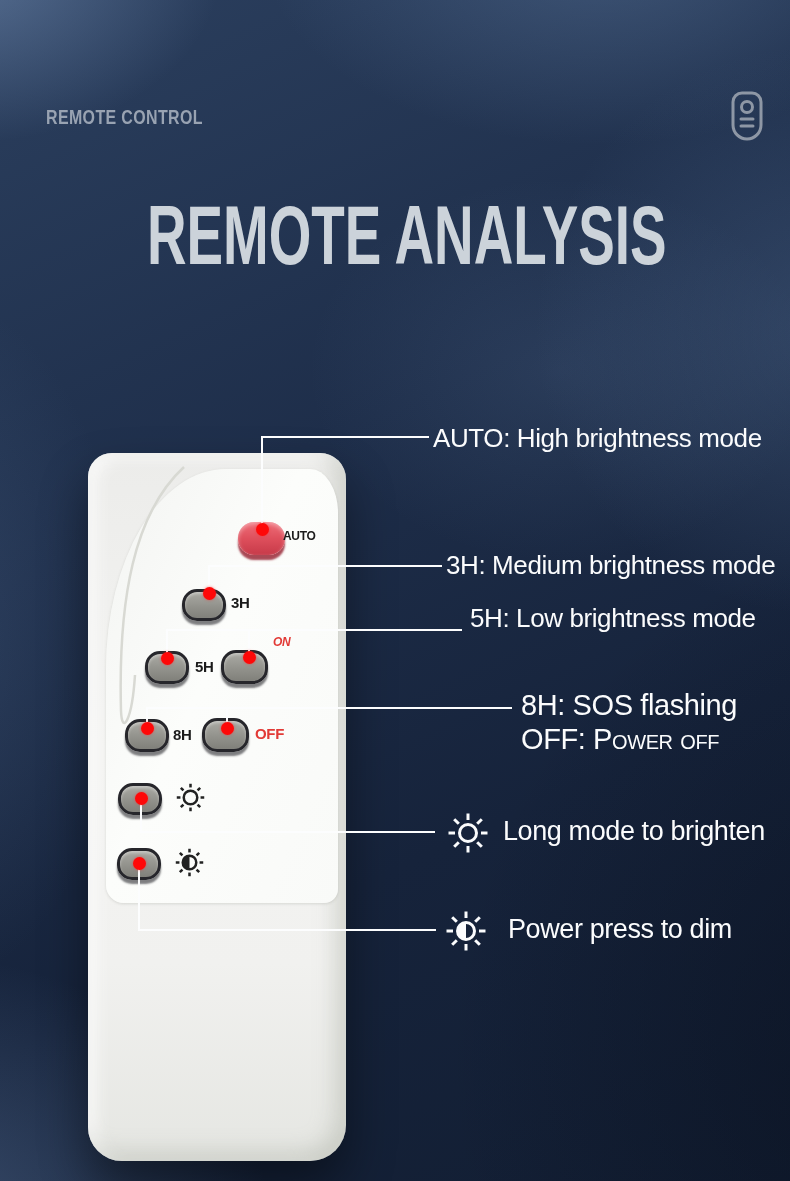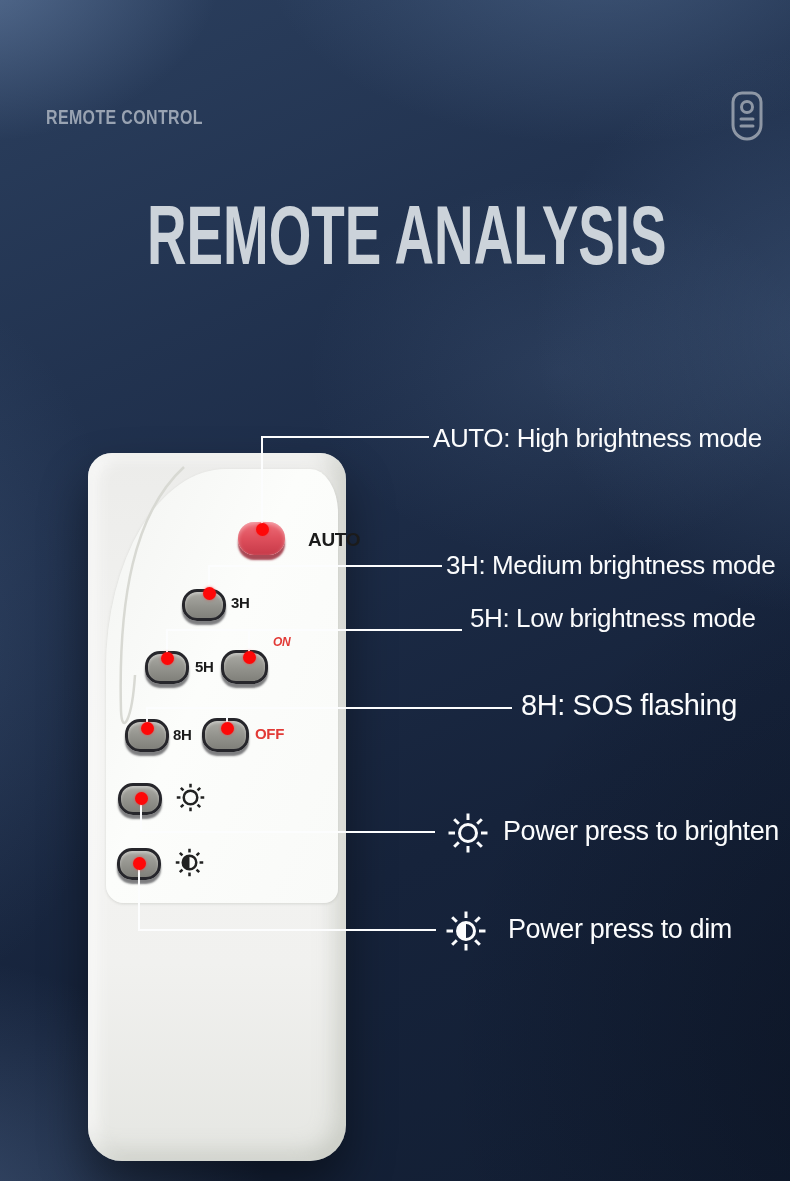--- a/index.html
+++ b/index.html
@@ -95,21 +95,21 @@
 
   <div class="btn btn-red" style="left:238px;top:522px;width:47px;height:33px;"></div>
   <div class="btn btn-gray" style="left:182px;top:589px;width:44px;height:32px;"></div>
   <div class="btn btn-gray" style="left:145px;top:651px;width:44px;height:33px;"></div>
   <div class="btn btn-gray" style="left:221px;top:650px;width:47px;height:34px;"></div>
   <div class="btn btn-gray" style="left:125px;top:719px;width:44px;height:33px;"></div>
   <div class="btn btn-gray" style="left:202px;top:718px;width:47px;height:34px;"></div>
   <div class="btn btn-gray" style="left:118px;top:783px;width:44px;height:32px;"></div>
   <div class="btn btn-gray" style="left:117px;top:848px;width:44px;height:32px;"></div>
 
-  <div class="abs btn-label nowrap" style="left:308px;top:530px;font-size:19px;">AUTO</div>
+  <div class="abs btn-label nowrap" style="left:283px;top:530px;font-size:12px;">AUTO</div>
   <div class="abs btn-label nowrap" style="left:231px;top:595px;font-size:15px;">3H</div>
   <div class="abs btn-label nowrap" style="left:195px;top:659px;font-size:15px;">5H</div>
   <div class="abs btn-label red nowrap" style="left:273px;top:636px;font-size:12px;font-style:italic;">ON</div>
   <div class="abs btn-label nowrap" style="left:173px;top:727px;font-size:15px;">8H</div>
   <div class="abs btn-label red nowrap" style="left:255px;top:726px;font-size:15px;">OFF</div>
 
   <svg class="abs" style="left:176px;top:783px;" width="29" height="29" viewBox="0 0 30 30">
     <g stroke="#222" stroke-width="2.6" fill="none">
       <circle cx="15" cy="15" r="7"></circle>
       <line x1="15" y1="0.8" x2="15" y2="4.6"></line>
@@ -161,36 +161,37 @@
   <div class="dot" style="left:135px;top:792px;"></div>
   <div class="dot" style="left:133px;top:857px;"></div>
 
   <div class="anno" style="left:433px;top:425px;">AUTO: High brightness mode</div>
   <div class="anno" style="left:446px;top:552px;">3H: Medium brightness mode</div>
   <div class="anno" style="left:470px;top:605px;">
     <div>5H: Low brightness mode</div>
   </div>
   <div class="anno big" style="left:521px;top:680px;">
     <div>8H: SOS flashing</div>
+    <div class="sc">OFF: Power off</div>
   </div>
 
   <svg class="anno-icon" style="left:447px;top:812px;" width="42" height="42" viewBox="0 0 42 42">
     <g stroke="#fbfcfd" stroke-width="3" fill="none">
       <circle cx="21" cy="21" r="8.5"></circle>
       <line x1="21" y1="1.5" x2="21" y2="8"></line>
         <line x1="21" y1="34" x2="21" y2="40.5"></line>
       <line x1="1.5" y1="21" x2="8" y2="21"></line>
         <line x1="34" y1="21" x2="40.5" y2="21"></line>
       <line x1="7.2" y1="7.2" x2="11.8" y2="11.8"></line>
         <line x1="30.2" y1="30.2" x2="34.8" y2="34.8"></line>
       <line x1="34.8" y1="7.2" x2="30.2" y2="11.8"></line>
         <line x1="11.8" y1="30.2" x2="7.2" y2="34.8"></line>
     </g>
   </svg>
-  <div class="anno" style="left:503px;top:818px;font-size:27px;">Power press to brighten</div>
+  <div class="anno" style="left:503px;top:818px;font-size:27px;">Long mode to brighten</div>
 
   <svg class="anno-icon" style="left:445px;top:910px;" width="42" height="42" viewBox="0 0 42 42">
     <g stroke="#fbfcfd" stroke-width="3" fill="none">
       <circle cx="21" cy="21" r="8.5"></circle>
       <line x1="21" y1="1.5" x2="21" y2="8"></line>
         <line x1="21" y1="34" x2="21" y2="40.5"></line>
       <line x1="1.5" y1="21" x2="8" y2="21"></line>
         <line x1="34" y1="21" x2="40.5" y2="21"></line>
       <line x1="7.2" y1="7.2" x2="11.8" y2="11.8"></line>
         <line x1="30.2" y1="30.2" x2="34.8" y2="34.8"></line>

